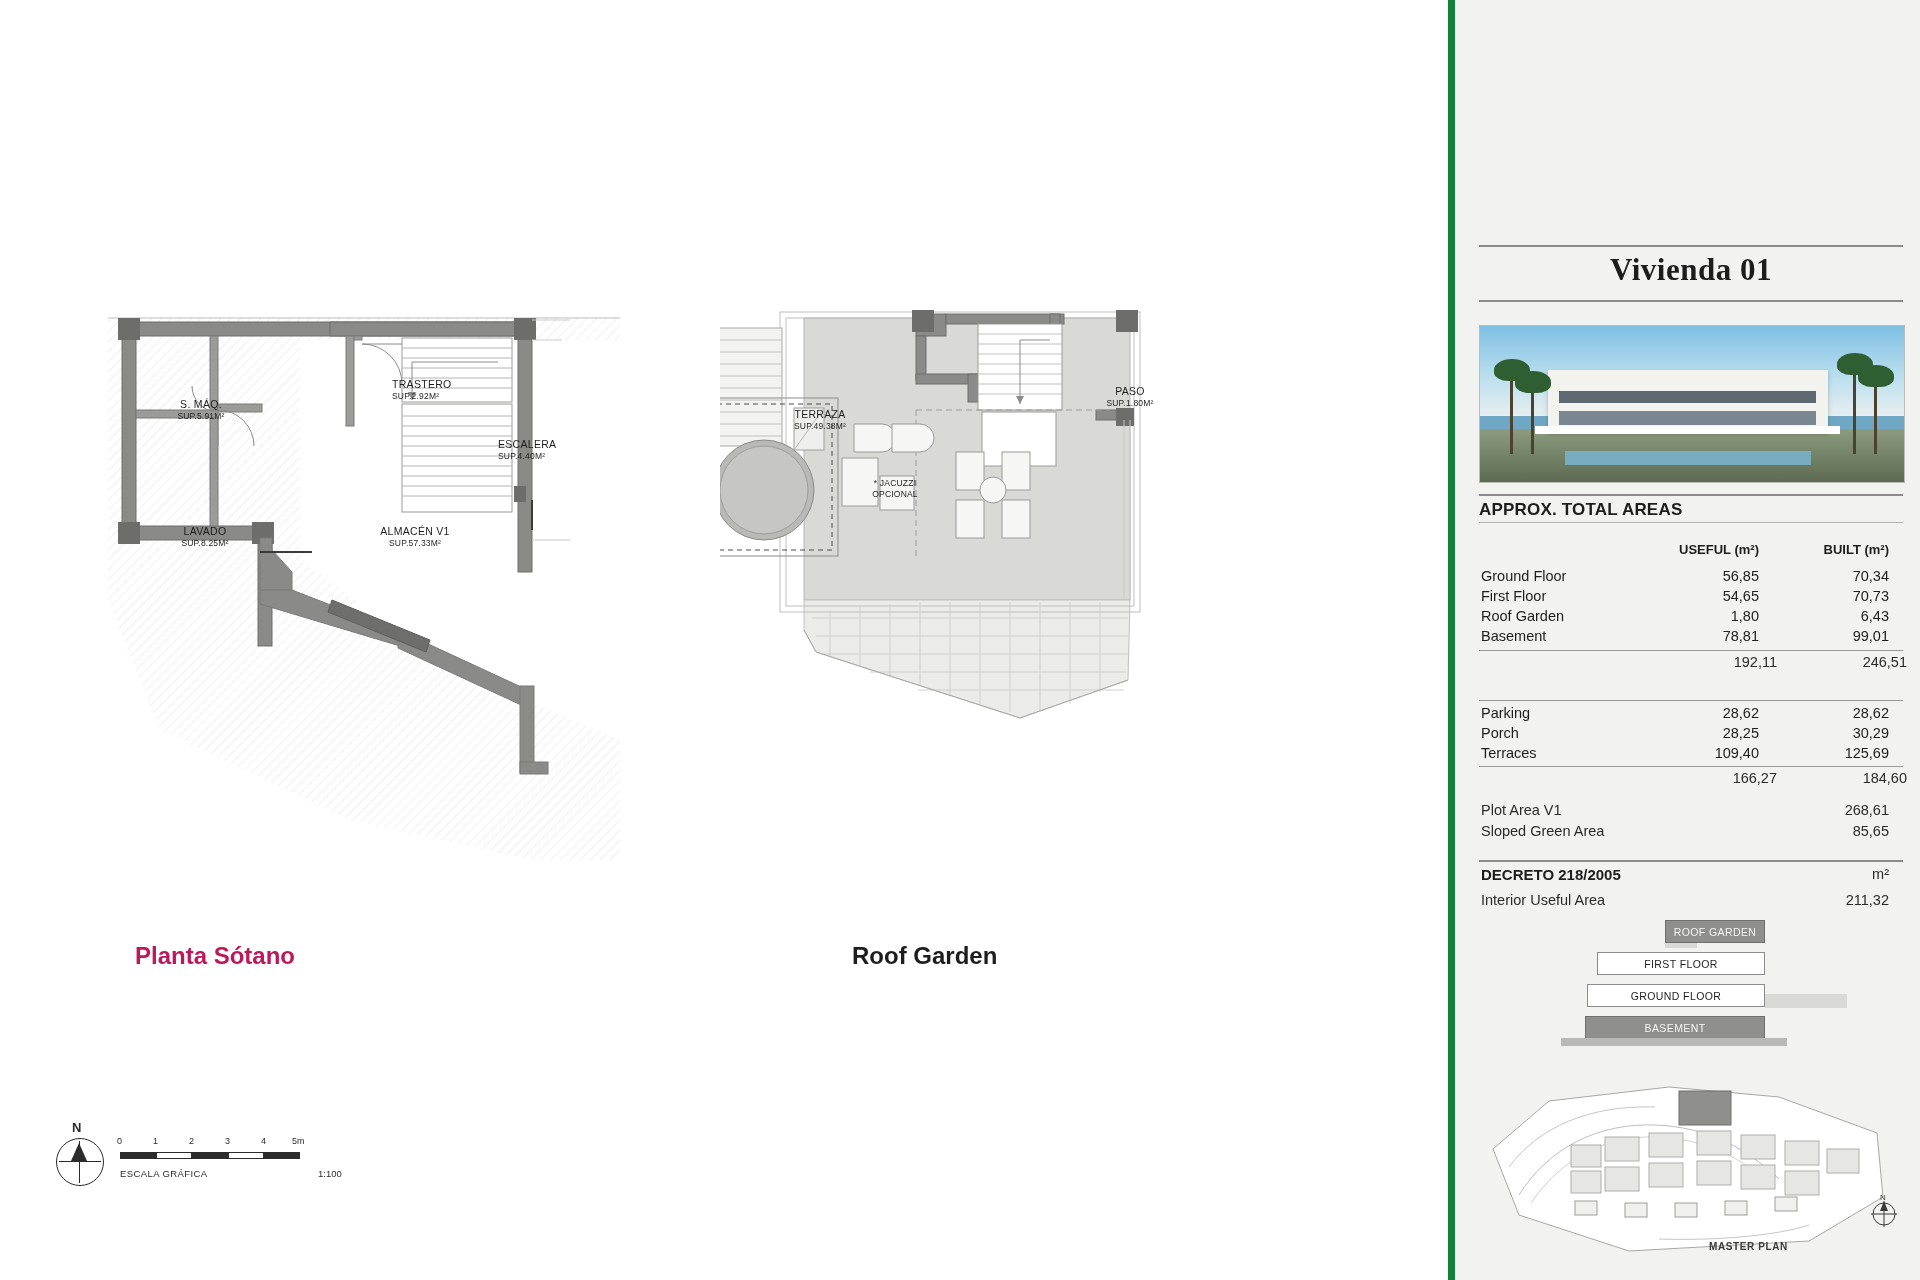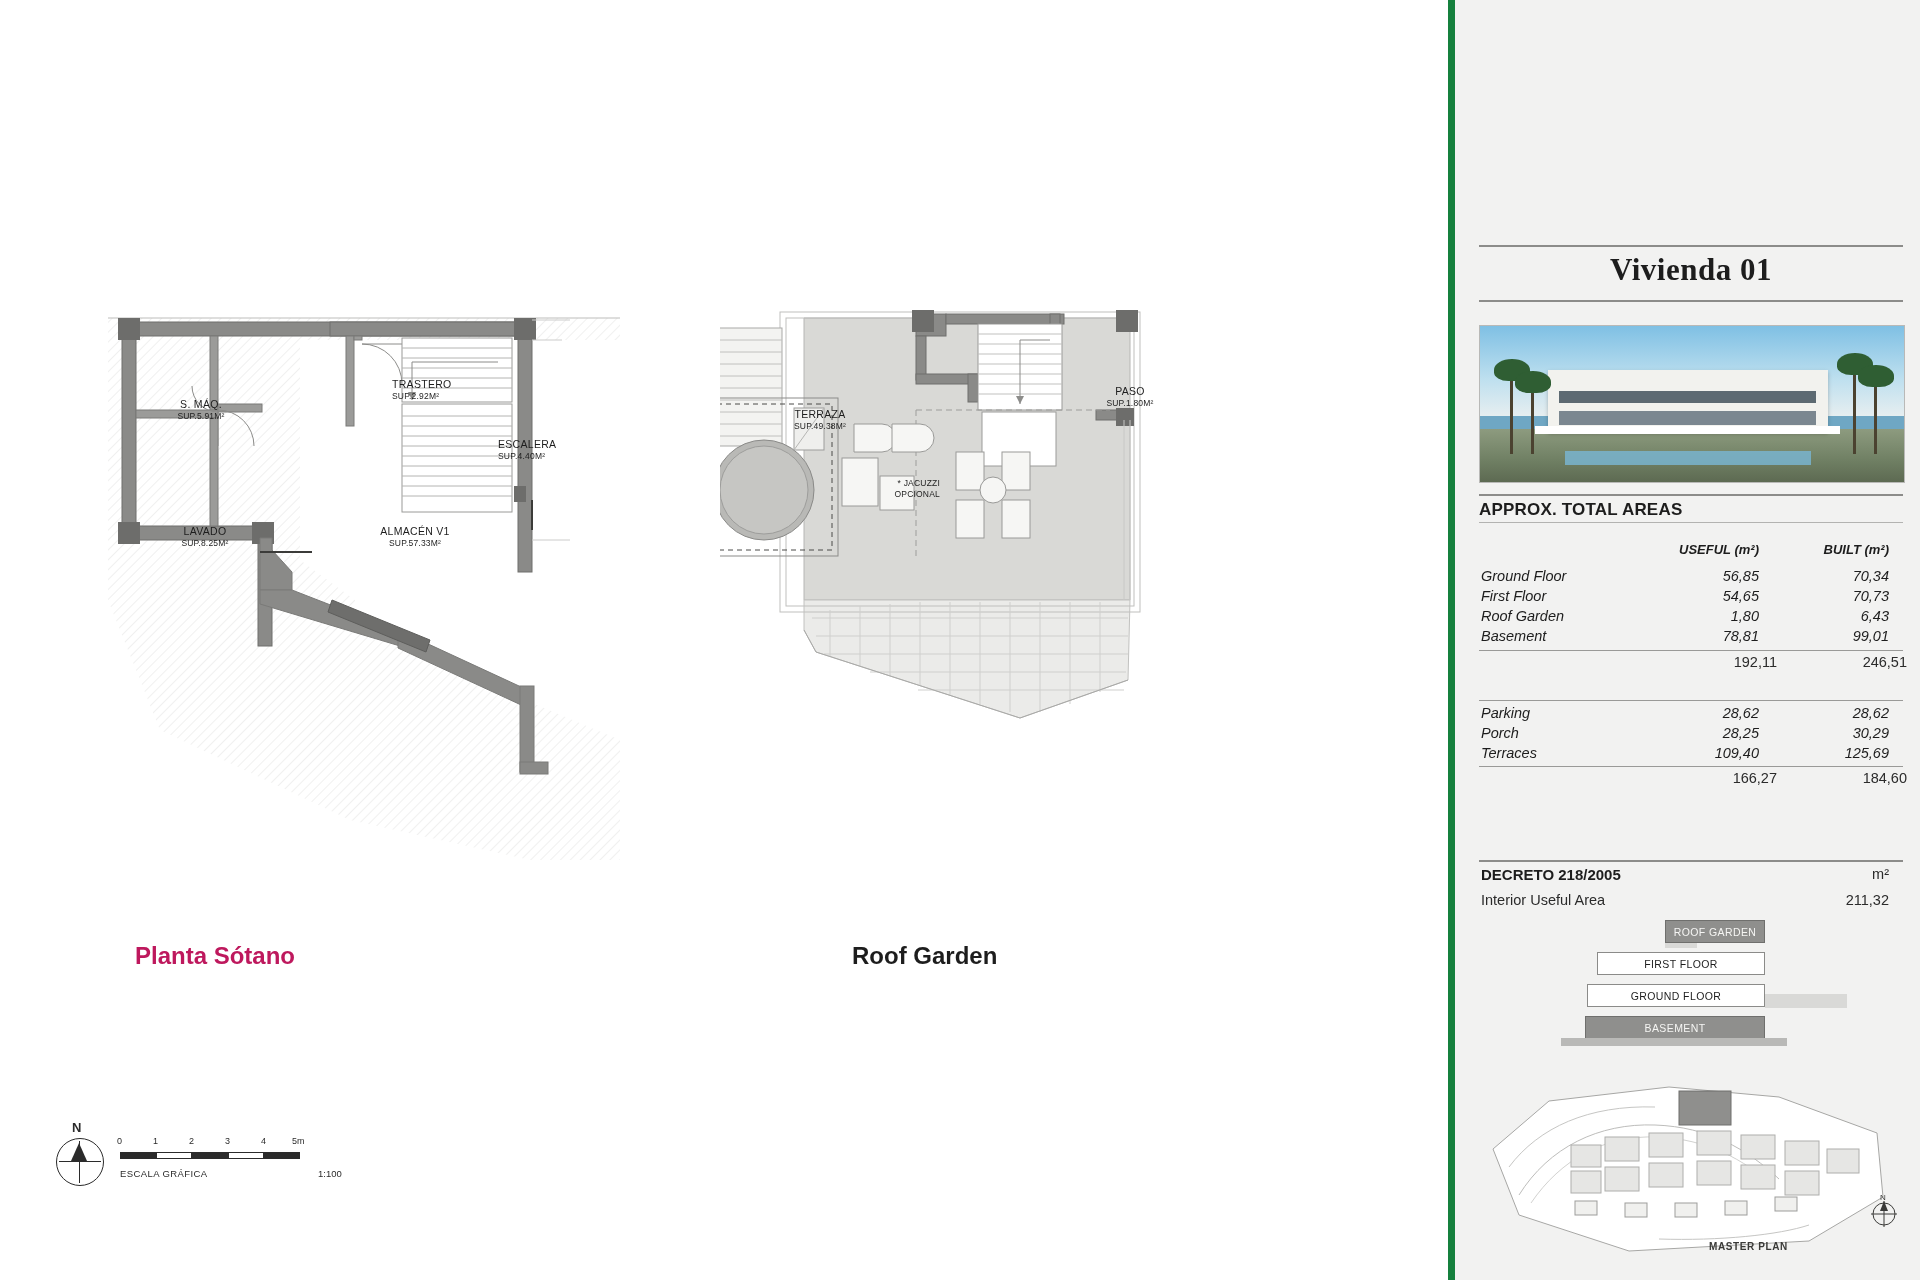--- a/index.html
+++ b/index.html
@@ -55,21 +55,21 @@
   .pool{position:absolute;left:20%;top:80%;width:58%;height:9%;background:#79b4cf;opacity:.85;}
 
   
   .areas-title{
     position:absolute;left:0;top:500px;width:424px;
     font-size:17px;font-weight:bold;color:#1d1d1d;letter-spacing:.2px;
   }
   .rule.r3{left:0;top:494px;width:424px;height:2px;background:#8c8c8a;}
   .rule.r4{left:0;top:522px;width:424px;height:1px;background:#b3b3b1;}
 
-  .tbl{position:absolute;left:0;width:424px;font-size:14.5px;color:#1d1d1d;font-style:italic;}
+  .tbl{position:absolute;left:0;width:424px;font-size:14.5px;color:#1d1d1d;}
   .tbl .row{position:relative;height:20px;line-height:20px;}
   .tbl .c0{position:absolute;left:2px;}
   .tbl .c1{position:absolute;left:184px;width:96px;text-align:right;}
   .tbl .c2{position:absolute;left:300px;width:110px;text-align:right;}
   .hdr .c1,.hdr .c2{font-weight:bold;font-size:13px;}
   .tblA{top:566px;}
   .subrule{position:absolute;left:0;width:424px;height:1px;background:#9a9a98;}
   .totrow{position:absolute;left:18px;width:424px;height:20px;line-height:20px;font-size:14.5px;}
   .totrow .c1{position:absolute;left:184px;width:96px;text-align:right;}
   .totrow .c2{position:absolute;left:300px;width:110px;text-align:right;}
@@ -356,21 +356,21 @@
     </svg>
 
     <div class="lbl" style="left:760px;top:408px;width:120px;">
       <div class="n">TERRAZA</div>
       <div class="s">SUP.49.38M²</div>
     </div>
     <div class="lbl" style="left:1085px;top:385px;width:90px;">
       <div class="n">PASO</div>
       <div class="s">SUP.1.80M²</div>
     </div>
-    <div class="lbl" style="left:850px;top:478px;width:90px;text-align:right;">
+    <div class="lbl" style="left:850px;top:478px;width:90px;text-align:center;">
       <div class="s">* JACUZZI</div>
       <div class="s">OPCIONAL</div>
     </div>
 
     <div class="title-roof">Roof Garden</div>
   </div>
 
   <div class="northwrap">
     <div class="north-n">N</div>
     <div class="compass">
@@ -478,20 +478,30 @@
           <div class="c1">109,40</div>
           <div class="c2">125,69</div>
         </div>
       </div>
       <div class="subrule" style="top:766px;"></div>
       <div class="totrow" style="top:768px;">
         <div class="c1">166,27</div>
         <div class="c2">184,60</div>
       </div>
 
+      <div class="plotblk">
+        <div class="row">
+          <div class="c0">Plot Area V1</div>
+          <div class="c2">268,61</div>
+        </div>
+        <div class="row">
+          <div class="c0">Sloped Green Area</div>
+          <div class="c2">85,65</div>
+        </div>
+      </div>
 
       <div class="rule r5"></div>
       <div class="decreto">
         <div class="lbl" style="position:absolute;left:2px;top:0;font-size:15px;font-weight:bold;">DECRETO 218/2005</div>
         <div class="unit">m²</div>
         <div class="row2">
           <div class="c0">Interior Useful Area</div>
           <div class="c2">211,32</div>
         </div>
       </div>

